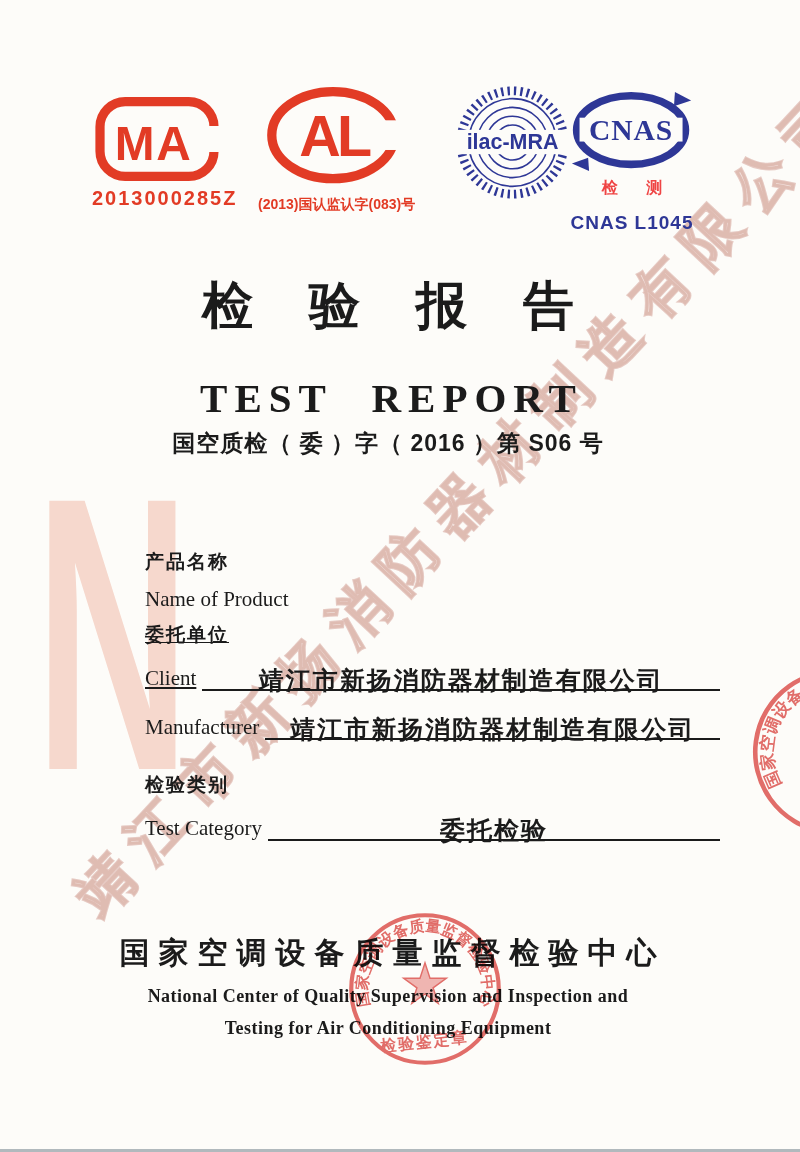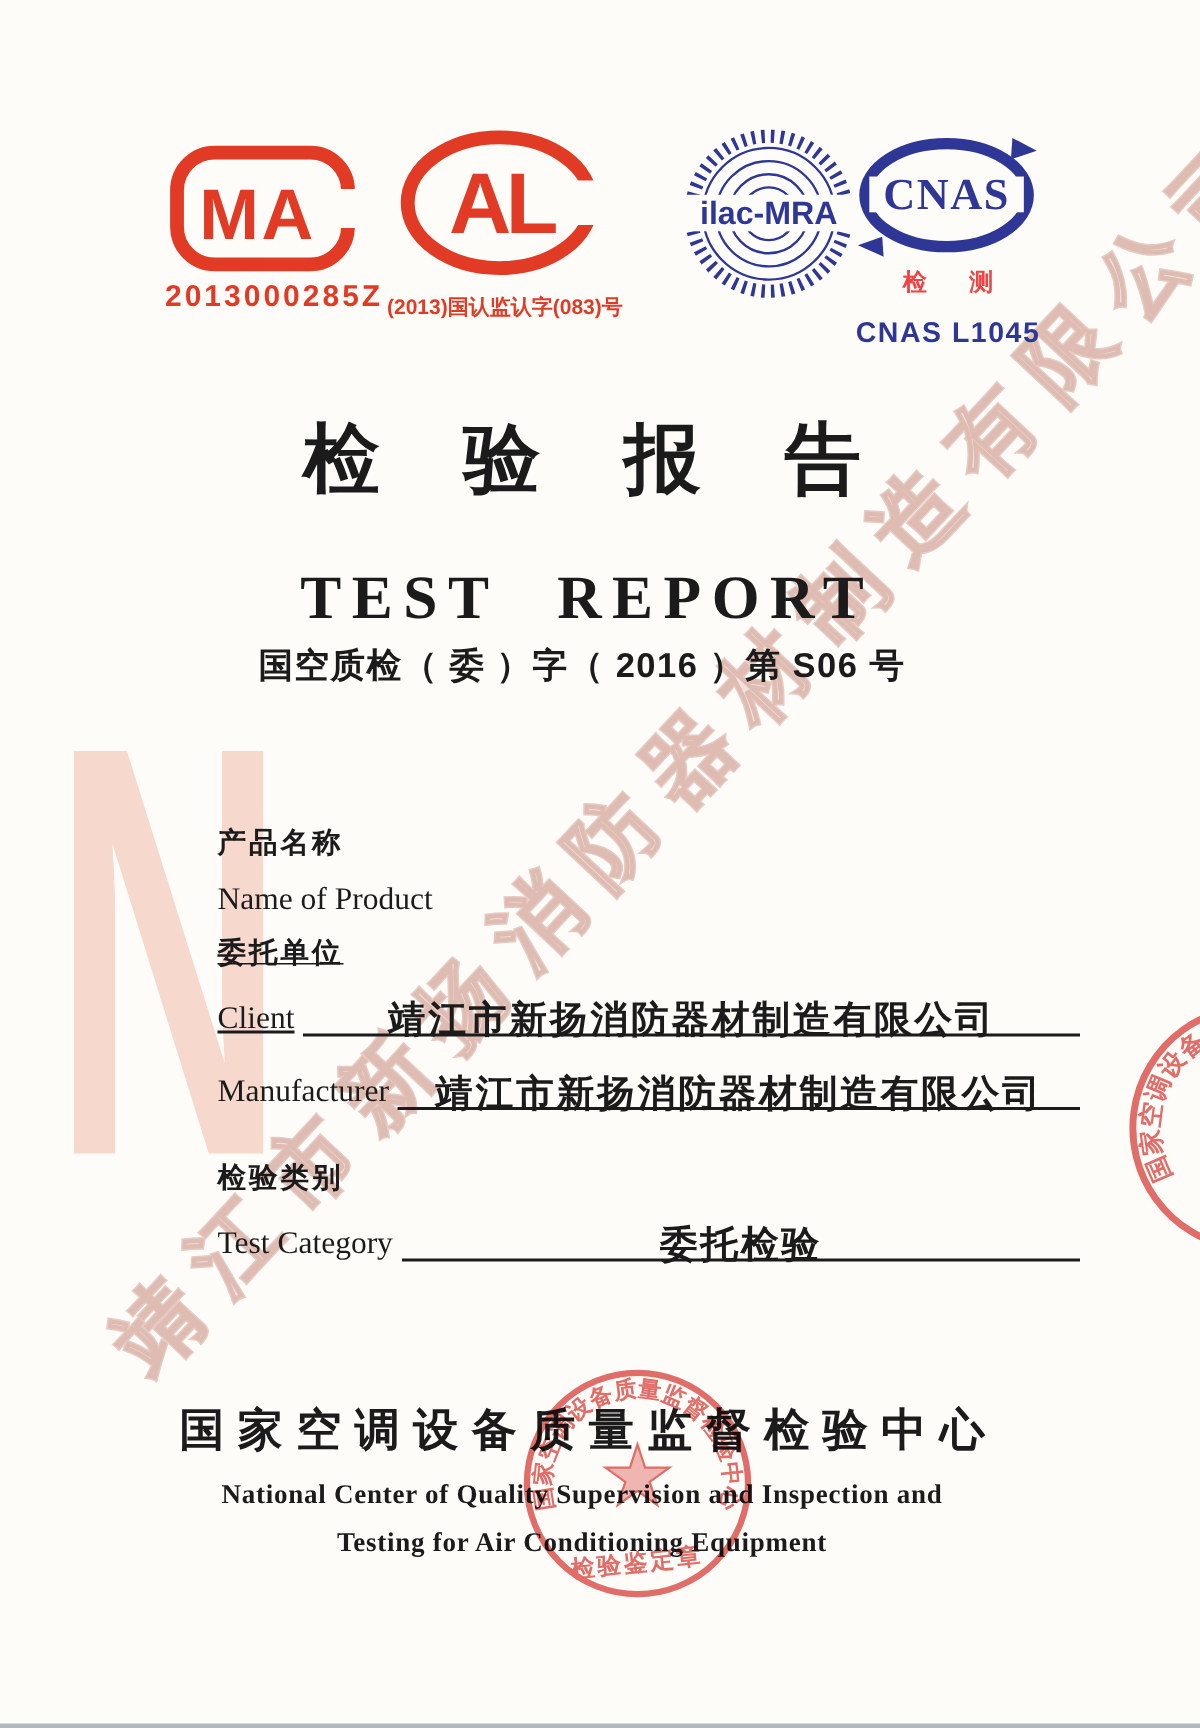--- a/index.html
+++ b/index.html
@@ -28,21 +28,21 @@
     position:absolute;left:58px;top:880px;
     transform:rotate(-47deg);transform-origin:0 0;
     font-size:58px;font-weight:bold;letter-spacing:16px;white-space:nowrap;
     color:rgba(216,166,157,0.30);
     -webkit-text-stroke:2px rgba(200,135,125,0.42);
     mix-blend-mode:multiply;
     z-index:2;user-select:none;
   }
   
   .logo-block{position:absolute;text-align:center;z-index:3;}
-  .cma-block{left:92px;top:95px;width:130px;margin-left:18px;}
+  .cma-block{left:92px;top:95px;width:130px;}
   .cal-block{left:258px;top:86px;width:150px;}
   .ilac-block{left:452px;top:84px;width:120px;}
   .cnas-block{left:568px;top:88px;width:128px;}
   .logo-block svg{display:block;margin:0 auto;}
   .red-caption{color:#e23b25;font-weight:bold;}
   .cma-number{font-size:20px;letter-spacing:2px;margin-top:4px;}
   .cal-caption{font-size:14px;margin-top:8px;white-space:nowrap;}
   .cnas-cn{color:#ef4444;font-weight:bold;font-size:16px;letter-spacing:12px;margin-top:2px;margin-right:-12px;}
   .cnas-code{color:#2e3796;font-weight:bold;font-size:19px;letter-spacing:1px;margin-top:13px;text-align:center;}
   

